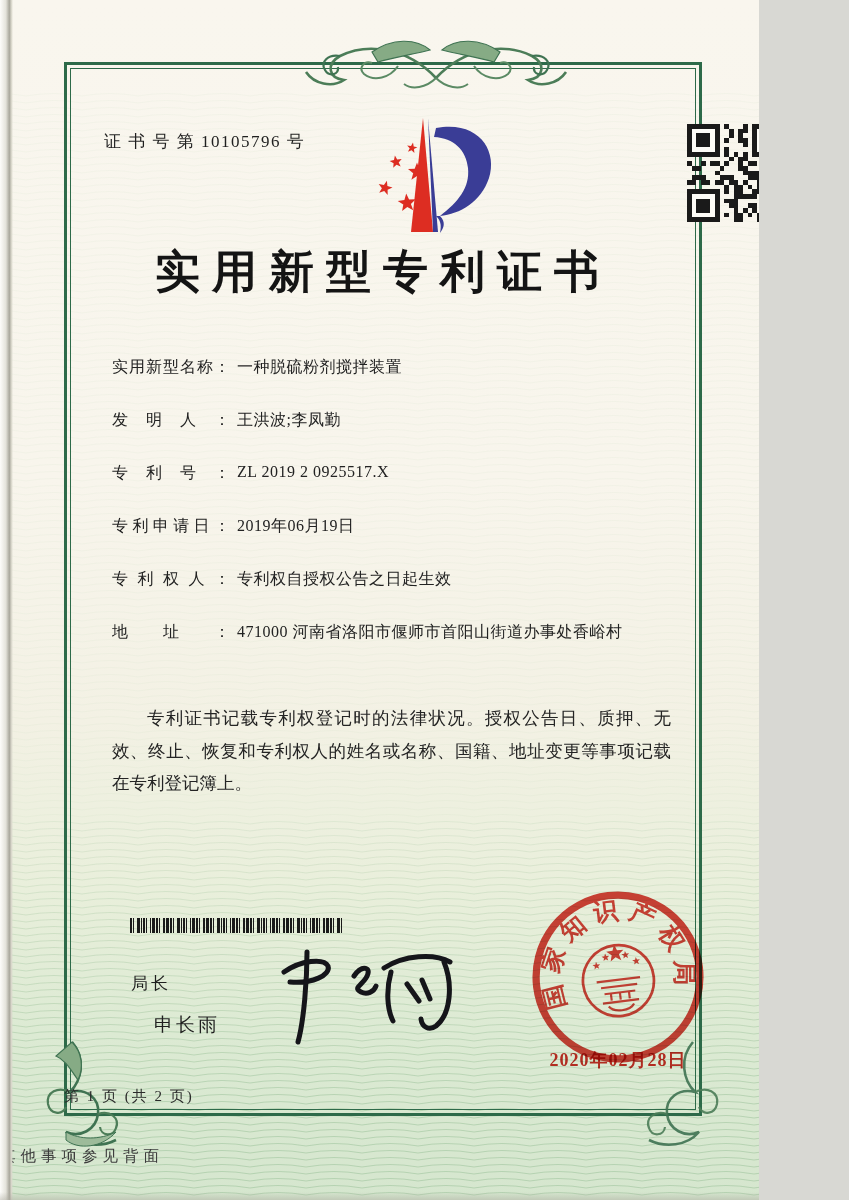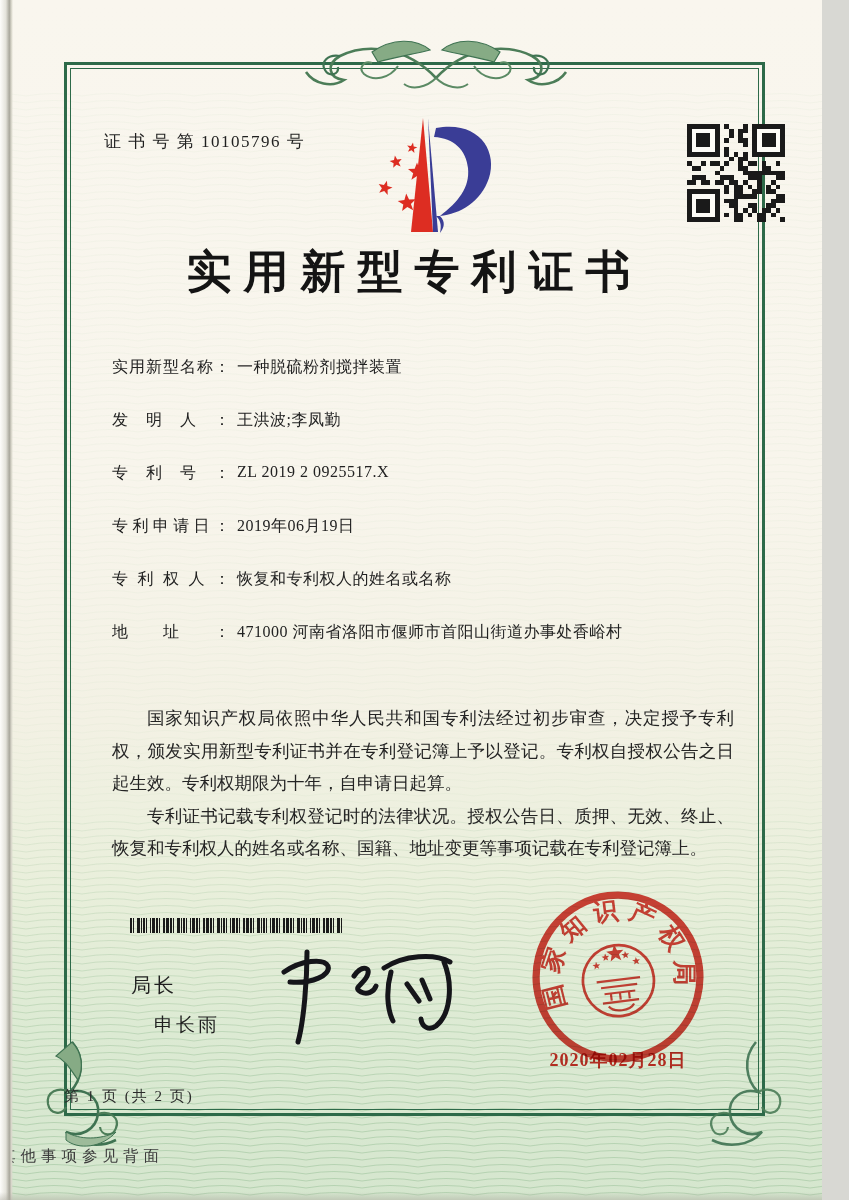--- a/index.html
+++ b/index.html
@@ -1,36 +1,36 @@
 <!DOCTYPE html>
 <html><head>
 <meta charset="utf-8">
 <style>
   html,body{margin:0;padding:0;background:#d8d8d3;}
-  .page{position:relative;width:822px;height:1200px;overflow:hidden;
+  .page{position:relative;width:759px;height:1200px;overflow:hidden;
     background:linear-gradient(180deg,#f9f6ee 0%,#f8f5ec 40%,#f3f1e4 60%,#e9efdb 74%,#dcead3 86%,#d5e6ce 100%);
     font-family:"Liberation Serif","DejaVu Serif",serif;color:#1f1f1f;}
   .waves{position:absolute;left:0;top:0;width:849px;height:1200px;pointer-events:none;}
   .frame{position:absolute;left:64px;top:62px;right:57px;bottom:84px;border:3px solid #2d6a49;}
   .frame-inner{position:absolute;inset:3px;border:1px solid #2d6a49;}
   .cert-no{position:absolute;left:104px;top:130px;font-size:17px;letter-spacing:1.5px;}
   .logo{position:absolute;left:360px;top:112px;width:150px;height:126px;}
   .qr{position:absolute;left:687px;top:124px;width:98px;height:98px;}
   .title{position:absolute;left:64px;right:57px;top:242px;margin:0;text-align:center;
     font-size:45px;font-weight:700;letter-spacing:12px;color:#141414;}
   .fields{position:absolute;left:112px;top:357px;width:670px;}
   .frow{position:relative;height:28px;margin-bottom:25px;font-size:16px;white-space:nowrap;color:#222;}
   .flabel{display:inline-block;width:118px;text-align:justify;text-align-last:justify;vertical-align:top;}
   .fvalue{margin-left:7px;letter-spacing:.5px;}
   .grant{position:absolute;left:342px;top:0;}
   .grant .flabel{width:112px;}
   .body-text{position:absolute;left:112px;right:88px;top:702px;font-size:17.5px;line-height:1.86;text-align:justify;color:#242424;}
   .body-text p{margin:0;text-indent:2em;}
   .barcode{position:absolute;left:130px;top:918px;width:215px;height:15px;}
-  .signer-title{position:absolute;left:131px;top:972px;font-size:20px;letter-spacing:3px;}
+  .signer-title{position:absolute;left:131px;top:972px;font-size:17px;letter-spacing:3px;}
   .signer-name{position:absolute;left:133px;top:1012px;font-size:19px;letter-spacing:3px;margin-left:21px;}
   .signature{position:absolute;left:246px;top:940px;width:225px;height:112px;}
   .seal{position:absolute;left:527px;top:886px;width:182px;height:182px;transform:rotate(-7deg);
     opacity:.93;mix-blend-mode:multiply;}
   .seal-date{position:absolute;left:532px;top:1048px;width:172px;text-align:center;font-size:18px;
     color:#cf3128;letter-spacing:1px;mix-blend-mode:multiply;font-weight:600;}
   .page-info{position:absolute;left:64px;right:57px;top:1087px;text-align:left;font-size:15px;letter-spacing:2px;color:#2b2b2b;}
   .back-note{position:absolute;left:0;right:0;top:1146px;font-size:15.5px;letter-spacing:5px;color:#3c3c3c;}
   .ornament-top{position:absolute;left:288px;top:26px;width:296px;height:76px;}
   .orn-bl{position:absolute;left:42px;top:1036px;width:118px;height:128px;}
@@ -392,29 +392,28 @@
     <div class="frow">
       <span class="flabel">发明人：</span><span class="fvalue">王洪波;李凤勤</span>
     </div>
     <div class="frow">
       <span class="flabel">专利号：</span><span class="fvalue">ZL 2019 2 0925517.X</span>
     </div>
     <div class="frow">
       <span class="flabel">专利申请日：</span><span class="fvalue">2019年06月19日</span>
     </div>
     <div class="frow">
-      <span class="flabel">专利权人：</span><span class="fvalue">恢复和专利权人的姓名或名称</span>
+      <span class="flabel">专利权人：</span><span class="fvalue">专利权自授权公告之日起生效</span>
     </div>
     <div class="frow">
       <span class="flabel">地址：</span><span class="fvalue">471000 河南省洛阳市偃师市首阳山街道办事处香峪村</span>
     </div>
   </div>
 
   <div class="body-text">
-    <p>国家知识产权局依照中华人民共和国专利法经过初步审查，决定授予专利权，颁发实用新型专利证书并在专利登记簿上予以登记。专利权自授权公告之日起生效。专利权期限为十年，自申请日起算。</p>
     <p>专利证书记载专利权登记时的法律状况。授权公告日、质押、无效、终止、恢复和专利权人的姓名或名称、国籍、地址变更等事项记载在专利登记簿上。</p>
   </div>
 
   <svg id="barcode" class="barcode" viewBox="0 0 215 15" preserveAspectRatio="none">
       <rect x="0" y="0" width="2" height="15" fill="#1a1a1a"></rect>
       <rect x="3" y="0" width="1" height="15" fill="#1a1a1a"></rect>
       <rect x="7" y="0" width="3" height="15" fill="#1a1a1a"></rect>
       <rect x="11" y="0" width="1" height="15" fill="#1a1a1a"></rect>
       <rect x="13" y="0" width="2" height="15" fill="#1a1a1a"></rect>
       <rect x="16" y="0" width="1" height="15" fill="#1a1a1a"></rect>

